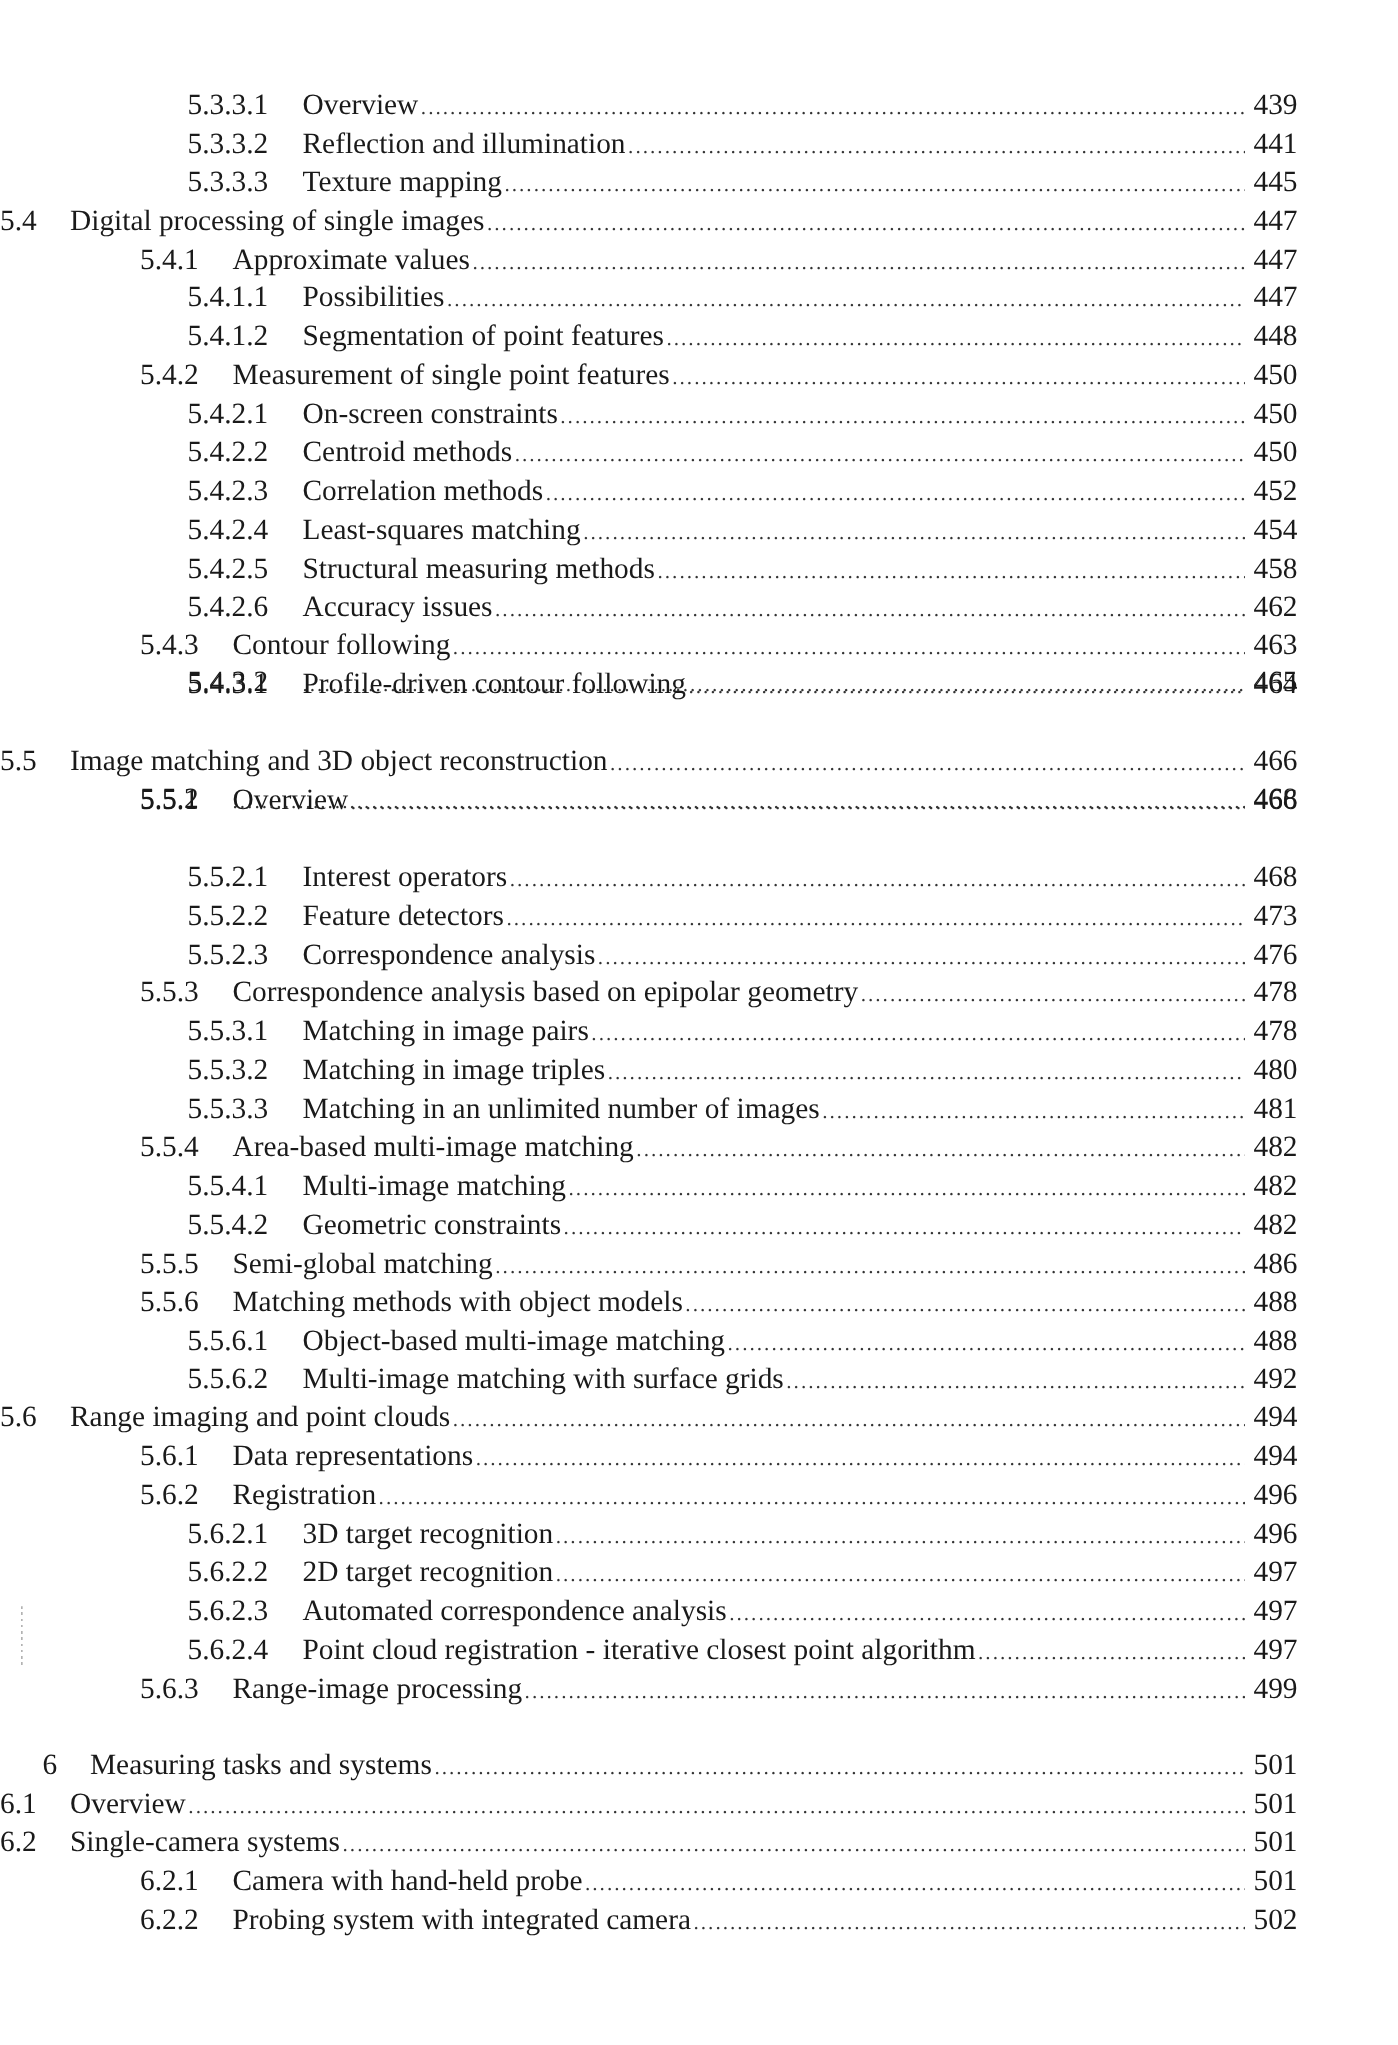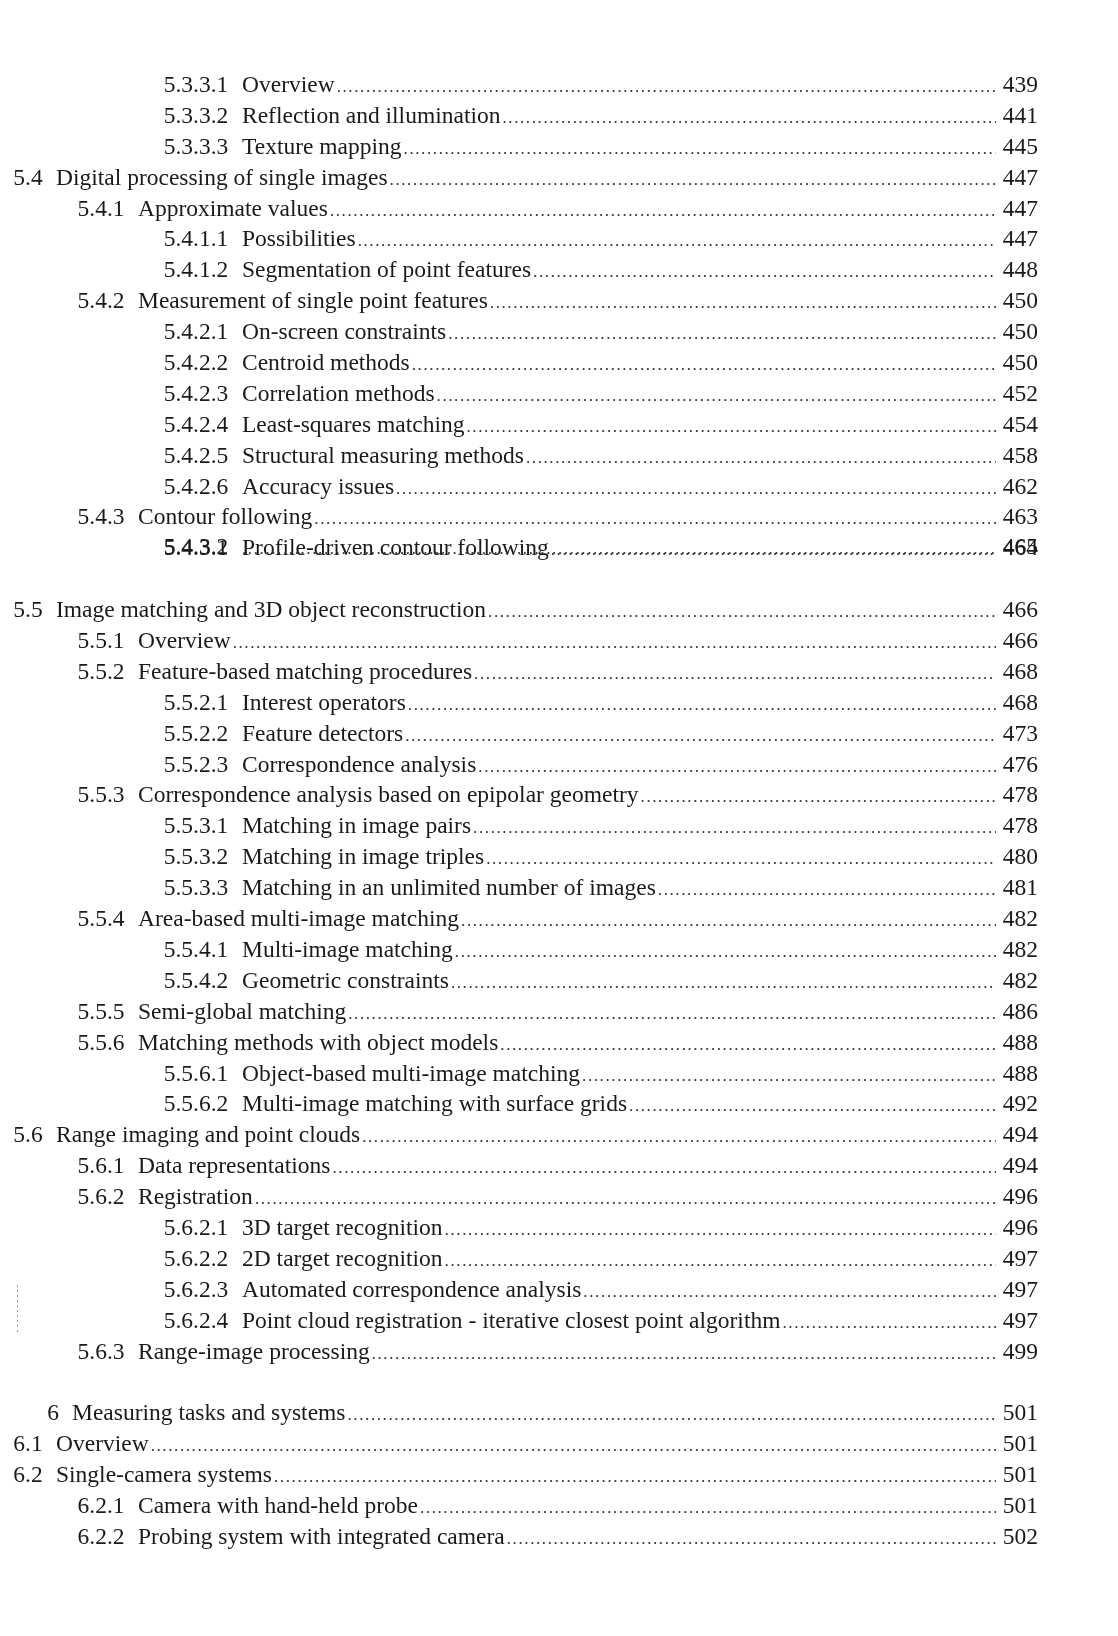--- a/index.html
+++ b/index.html
@@ -2,29 +2,29 @@
 <html><head>
 <meta charset="utf-8">
 <style>
   html, body { margin: 0; padding: 0; background: #ffffff; }
   body { width: 1118px; height: 1636px; position: relative; overflow: hidden;
          font-family: "Liberation Serif", "DejaVu Serif", serif; color: #1a1a1a; }
   .toc { position: absolute; top: 37px; left: 0; width: 1118px; }
   .row { position: relative; height: 30.9px; line-height: 30.9px; font-size: 23.5px;
          display: flex; align-items: baseline; white-space: nowrap; }
   .row.gap { margin-top: 31px; }
-  .num { display: inline-block; flex: 0 0 auto; text-align: center; }
+  .num { display: inline-block; flex: 0 0 auto; }
   .title { flex: 0 0 auto; padding-right: 2px; margin-top: 32px; }
   .leader { flex: 1 1 auto; overflow: hidden; letter-spacing: 1.6px; font-size: 17px; color: #333; }
   .leader::before { content: "................................................................................................................................................................................................................"; }
   .page { flex: 0 0 auto; width: 42px; text-align: right; margin-right: 80px; }
   
   .l0 .num { margin-left: 34px; width: 38px; }
   .l1 .num { width: 56px; }
-  .l2 .num { margin-left: 64px; width: 74px; }
+  .l2 .num { margin-left: 112px; width: 74px; }
   .l3 .num { margin-left: 150px; width: 92px; }
   .margin-mark { position: absolute; left: 17px; width: 1px; background: repeating-linear-gradient(#999 0 2px, transparent 2px 5px); }
 </style>
 </head>
 <body>
 
 <div class="margin-mark" style="top:1285px;height:48px;"></div>
 
 <div class="toc" id="toc">
     <div class="row l3">
@@ -135,21 +135,20 @@
       <span class="page">466</span>
     </div>
     <div class="row l2">
       <span class="num">5.5.1</span>
       <span class="title">Overview</span>
       <span class="leader"></span>
       <span class="page">466</span>
     </div>
     <div class="row l2">
       <span class="num">5.5.2</span>
-      <span class="title">Feature-based matching procedures</span>
       <span class="leader"></span>
       <span class="page">468</span>
     </div>
     <div class="row l3">
       <span class="num">5.5.2.1</span>
       <span class="title">Interest operators</span>
       <span class="leader"></span>
       <span class="page">468</span>
     </div>
     <div class="row l3">

